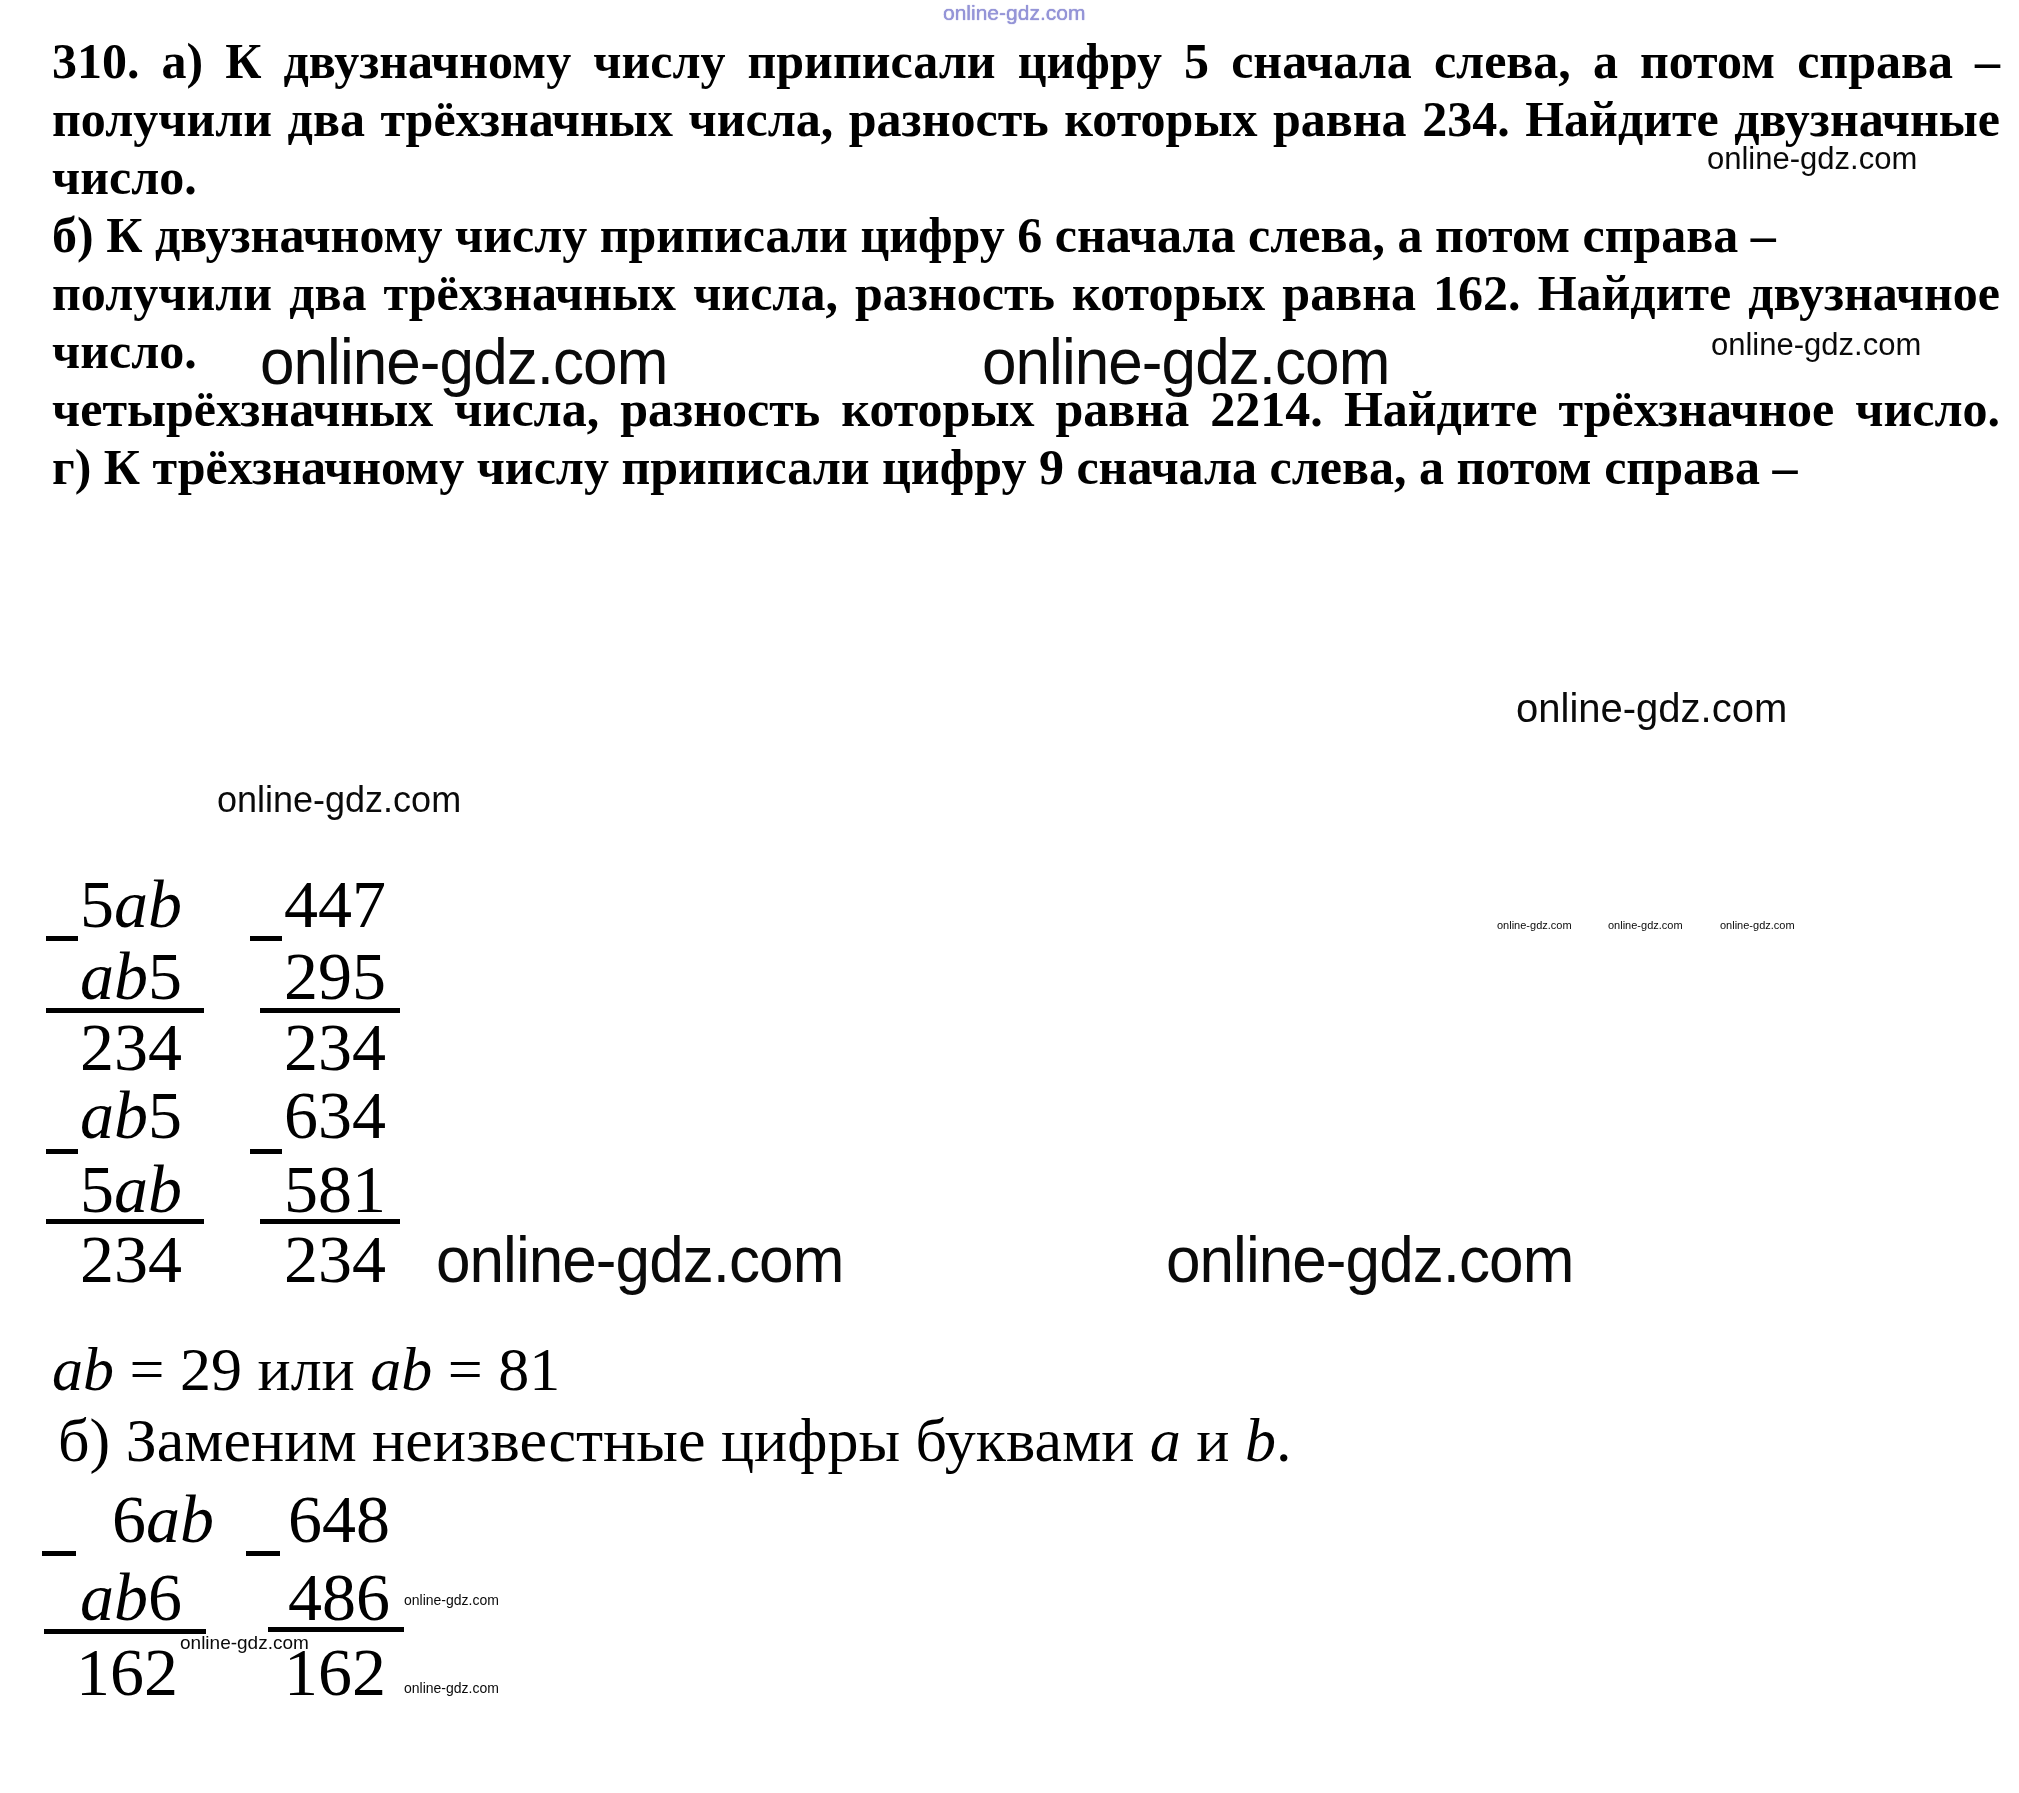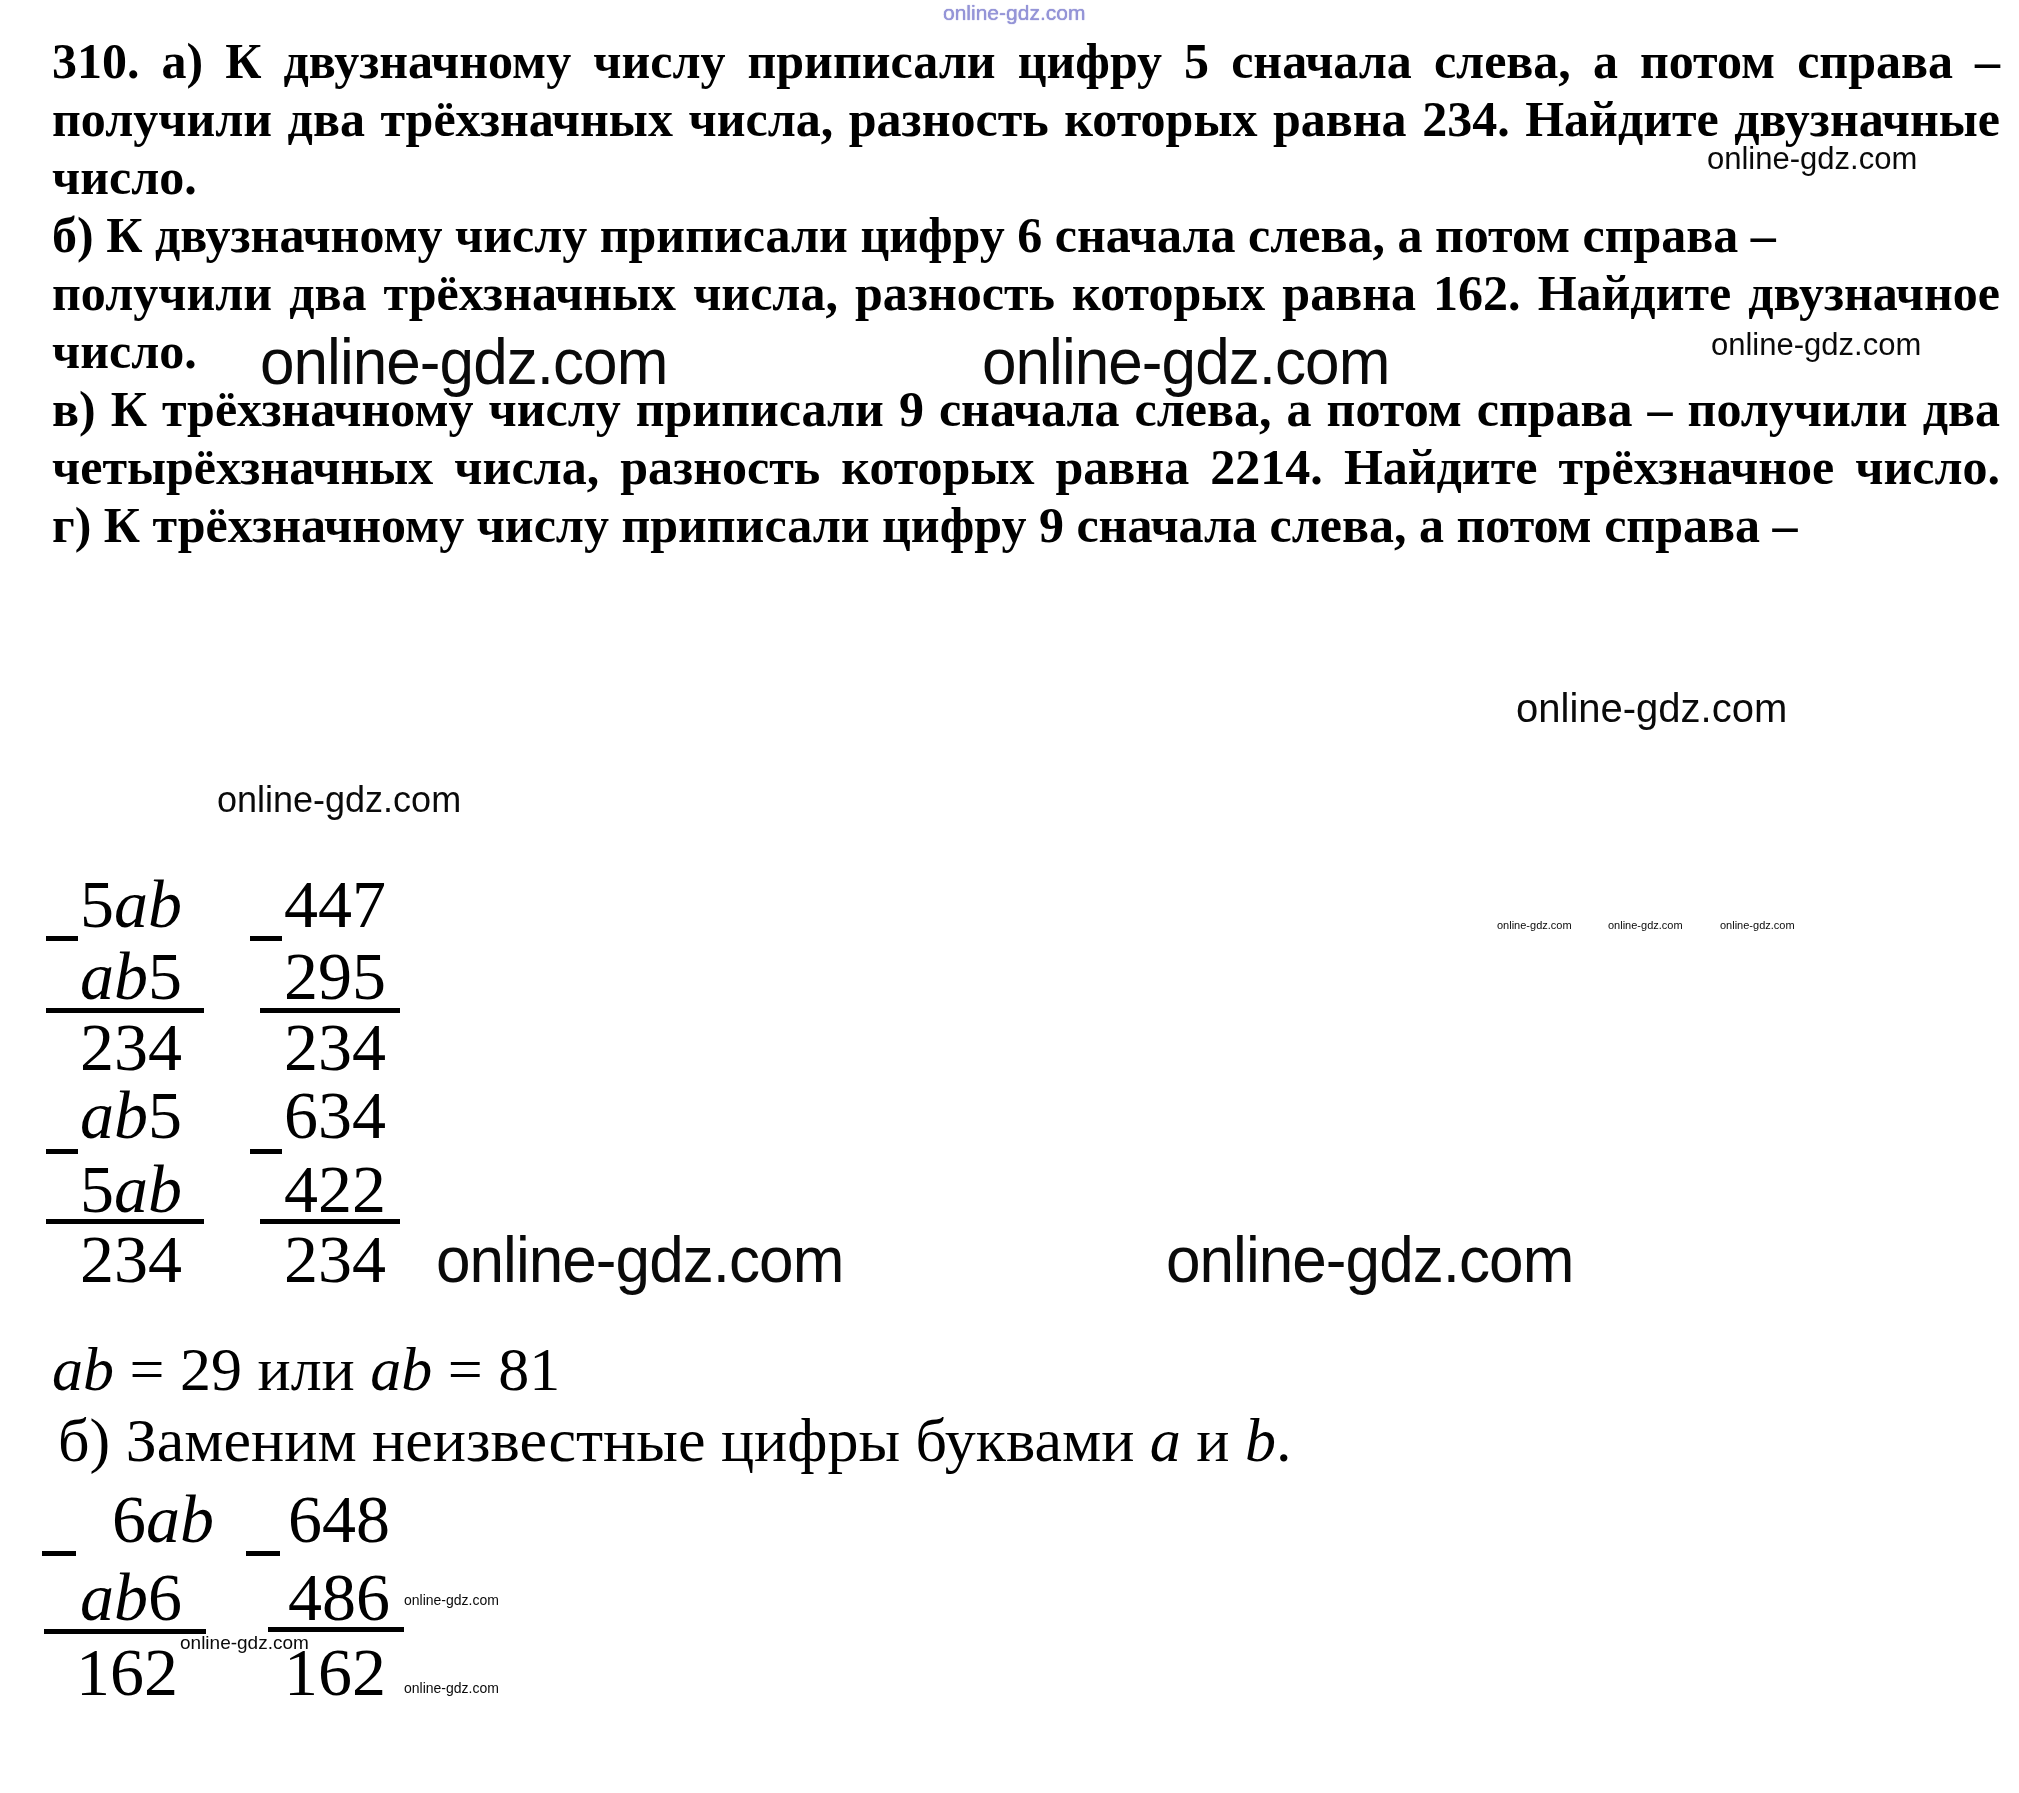--- a/index.html
+++ b/index.html
@@ -83,21 +83,20 @@
 
   <div class="wm wm-cyan" style="left:943px; top:2px;">online-gdz.com</div>
 
   <div class="problem-block">
     <div class="pline stretch">310. а) К двузначному числу приписали цифру 5 сначала слева, а потом справа –</div>
     <div class="pline stretch">получили два трёхзначных числа, разность которых равна 234. Найдите двузначные</div>
     <div class="pline">число.</div>
     <div class="pline">б) К двузначному числу приписали цифру 6 сначала слева, а потом справа –</div>
     <div class="pline stretch">получили два трёхзначных числа, разность которых равна 162. Найдите двузначное</div>
     <div class="pline">число.</div>
-    <div class="pline stretch">в) К трёхзначному числу приписали 9 сначала слева, а потом справа – получили два</div>
     <div class="pline stretch">четырёхзначных числа, разность которых равна 2214. Найдите трёхзначное число.</div>
     <div class="pline">г) К трёхзначному числу приписали цифру 9 сначала слева, а потом справа –</div>
   </div>
 
   <div class="wm wm-small" style="left:1707px; top:143px;">online-gdz.com</div>
   <div class="wm wm-large" style="left:260px; top:330px;">online-gdz.com</div>
   <div class="wm wm-large" style="left:982px; top:330px;">online-gdz.com</div>
   <div class="wm wm-small" style="left:1711px; top:329px;">online-gdz.com</div>
 
   <div class="wm wm-med-r" style="left:1516px; top:688px;">online-gdz.com</div>
@@ -126,21 +125,21 @@
   <div>
     <div class="mrow" style="left:80px; top:1081px;"><i>ab</i>5</div>
     <div class="minus-bar" style="left:46px; top:1149px; width:32px;"></div>
     <div class="mrow" style="left:80px; top:1155px;">5<i>ab</i></div>
     <div class="sub-rule" style="left:46px; top:1219px; width:158px;"></div>
     <div class="mrow" style="left:80px; top:1225px;">234</div>
   </div>
   <div>
     <div class="mrow" style="left:284px; top:1081px;">634</div>
     <div class="minus-bar" style="left:250px; top:1149px; width:32px;"></div>
-    <div class="mrow" style="left:284px; top:1155px;">422</div>
+    <div class="mrow" style="left:284px; top:1155px;">581</div>
     <div class="sub-rule" style="left:260px; top:1219px; width:140px;"></div>
     <div class="mrow" style="left:284px; top:1225px;">234</div>
   </div>
 
   <div class="wm wm-large" style="left:436px; top:1228px;">online-gdz.com</div>
   <div class="wm wm-large" style="left:1166px; top:1228px;">online-gdz.com</div>
 
   <div class="sol-line eq-line" style="left:52px; top:1335px;"><i>ab</i> = 29 или <i>ab</i> = 81</div>
 
   <div class="sol-line" style="left:58px; top:1406px;">б) Заменим неизвестные цифры буквами <i>a</i> и <i>b</i>.</div>

